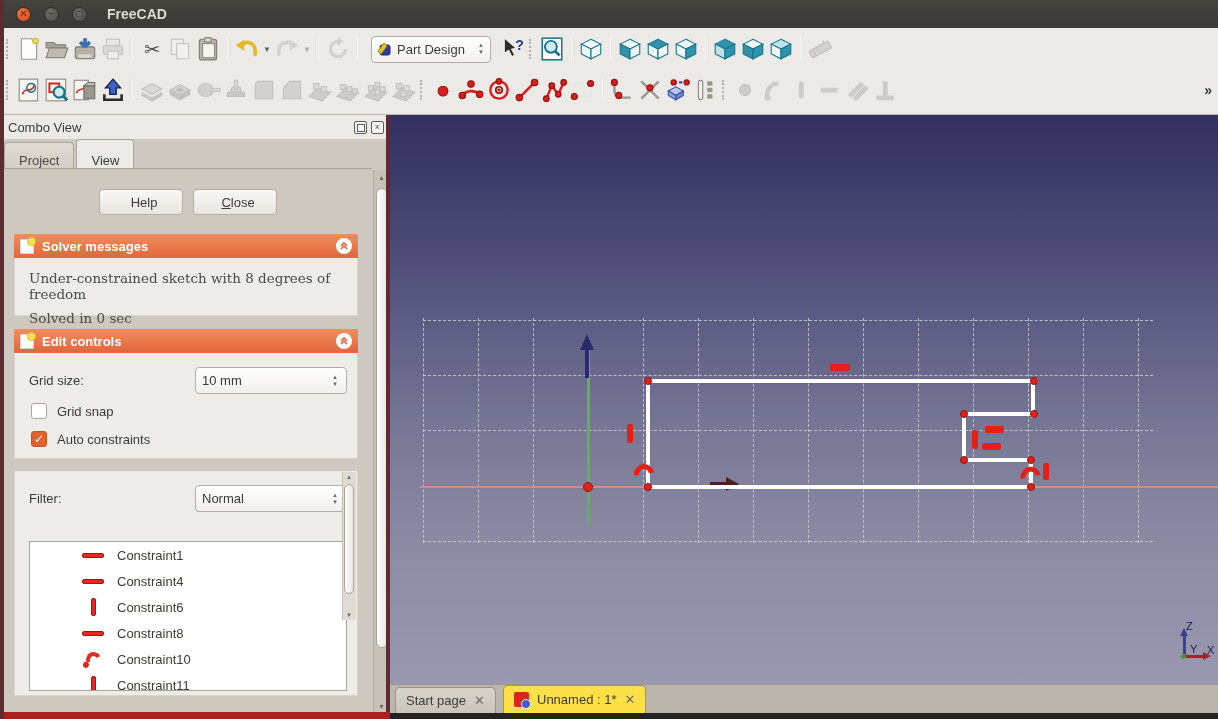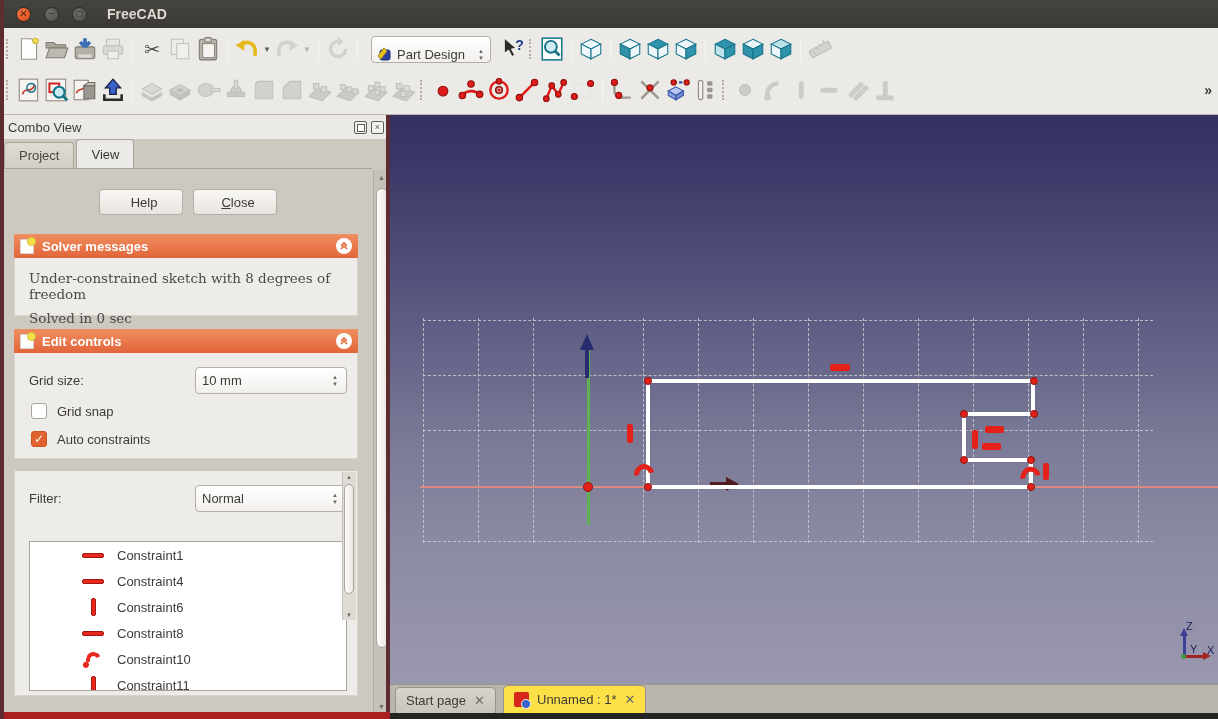--- a/index.html
+++ b/index.html
@@ -19,34 +19,34 @@
   
   .toolbars{position:absolute;left:0;top:28px;width:1218px;height:87px;background:#eceae6;border-bottom:1px solid #bcb8b0;}
   .trow{display:flex;align-items:center;height:42px;padding-left:4px;}
   .trow2{height:40px;}
   .ti{width:28px;height:28px;display:flex;align-items:center;justify-content:center;flex:0 0 auto;border-radius:3px;}
   .ti svg{display:block;}
   .dim{opacity:.42;filter:grayscale(.6);}
   .tsep{width:1px;height:22px;background:#c9c5bd;border-right:1px solid #f7f5f2;margin:0 5px;flex:0 0 auto;}
   .thandle{width:4px;height:20px;border-left:2px dotted #b2aea6;margin:0 5px 0 2px;flex:0 0 auto;}
   .ddown{width:12px;height:28px;display:flex;align-items:center;justify-content:center;font-size:8px;color:#5f5d58;flex:0 0 auto;}
-  .wbcombo{height:27px;width:120px;background:linear-gradient(#ffffff,#f2f0ed);border:1px solid #b3afa7;border-radius:4px;display:flex;align-items:flex-end;margin:0 8px;padding:0 4px;flex:0 0 auto;}
+  .wbcombo{height:27px;width:120px;background:linear-gradient(#ffffff,#f2f0ed);border:1px solid #b3afa7;border-radius:4px;display:flex;align-items:center;margin:0 8px;padding:0 4px;flex:0 0 auto;}
   .wbcombo .lbl{font-size:13px;color:#3c3b37;margin-left:5px;flex:1;}
   .spin{display:flex;flex-direction:column;align-items:center;font-size:6px;color:#6b6964;line-height:1.1;margin-right:2px;}
   .txticon{font-size:19px;color:#4c4b47;}
   .overflow{margin-left:auto;margin-right:6px;font-size:14px;font-weight:bold;color:#3c3b37;}
 
   
   .panel{position:absolute;left:0;top:115px;width:390px;height:604px;background:#cdc9c1;}
   .panel-title{position:absolute;left:0;top:0;width:390px;height:24px;background:#eceae6;display:flex;align-items:center;font-size:13px;color:#3c3b37;padding-left:8px;}
   .dock-ic{width:13px;height:13px;border:1px solid #5f5d58;border-radius:2px;margin-left:4px;position:relative;display:flex;align-items:center;justify-content:center;font-size:9px;color:#5f5d58;background:#f4f2ef;}
   .dock-ic.restore::after{content:"";position:absolute;left:2px;top:2px;width:6px;height:6px;border:1px solid #5f5d58;background:#fff;}
   .dock-spacer{flex:1;}
   .ptabs{position:absolute;left:4px;top:24px;height:29px;display:flex;align-items:flex-end;}
-  .ptab{height:26px;padding:0 14px;font-size:13px;color:#4a4946;background:linear-gradient(#e0dcd4,#d2cec6);border:1px solid #a9a59d;border-bottom:none;border-radius:4px 4px 0 0;display:flex;align-items:center;margin-right:2px;}
+  .ptab{height:26px;padding:0 14px;font-size:13px;color:#4a4946;background:linear-gradient(#e0dcd4,#d2cec6);border:1px solid #a9a59d;border-bottom:none;border-radius:4px 4px 0 0;display:flex;align-items:flex-end;margin-right:2px;}
   .ptab.active{height:29px;background:#eceae6;color:#3c3b37;position:relative;z-index:2;}
   .pbody{position:absolute;left:4px;top:53px;width:368px;height:551px;background:#cdc9c1;border-top:1px solid #a9a59d;overflow:hidden;}
   .vsb{position:absolute;right:0;top:55px;width:17px;height:544px;background:#c6c2ba;border-left:1px solid #b0aca4;}
   .vsb .thumb{position:absolute;left:2px;top:18px;width:12px;height:460px;background:linear-gradient(90deg,#fdfcfb,#eae7e2);border:1px solid #a9a59d;border-radius:7px;}
   .vsb .ar{position:absolute;left:4px;font-size:7px;color:#6b6964;}
   .btnrow{position:absolute;left:0;top:20px;width:100%;display:flex;justify-content:center;gap:10px;}
   .btn{width:84px;height:26px;background:linear-gradient(#f9f7f4,#e8e5e0);border:1px solid #b3afa7;border-radius:4px;font-size:13px;color:#3c3b37;display:flex;align-items:center;justify-content:center;padding-left:6px;}
   .btn .fl::first-letter{text-decoration:underline;}
 
   .section{position:absolute;left:10px;width:344px;}

